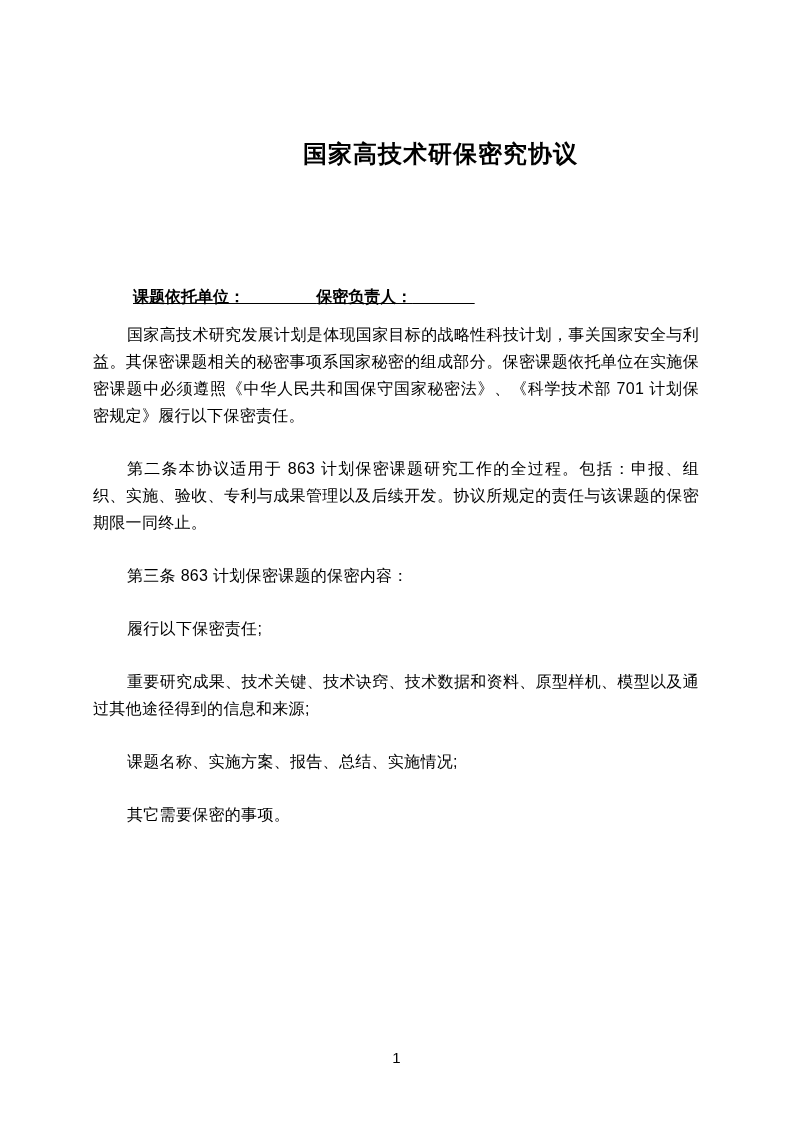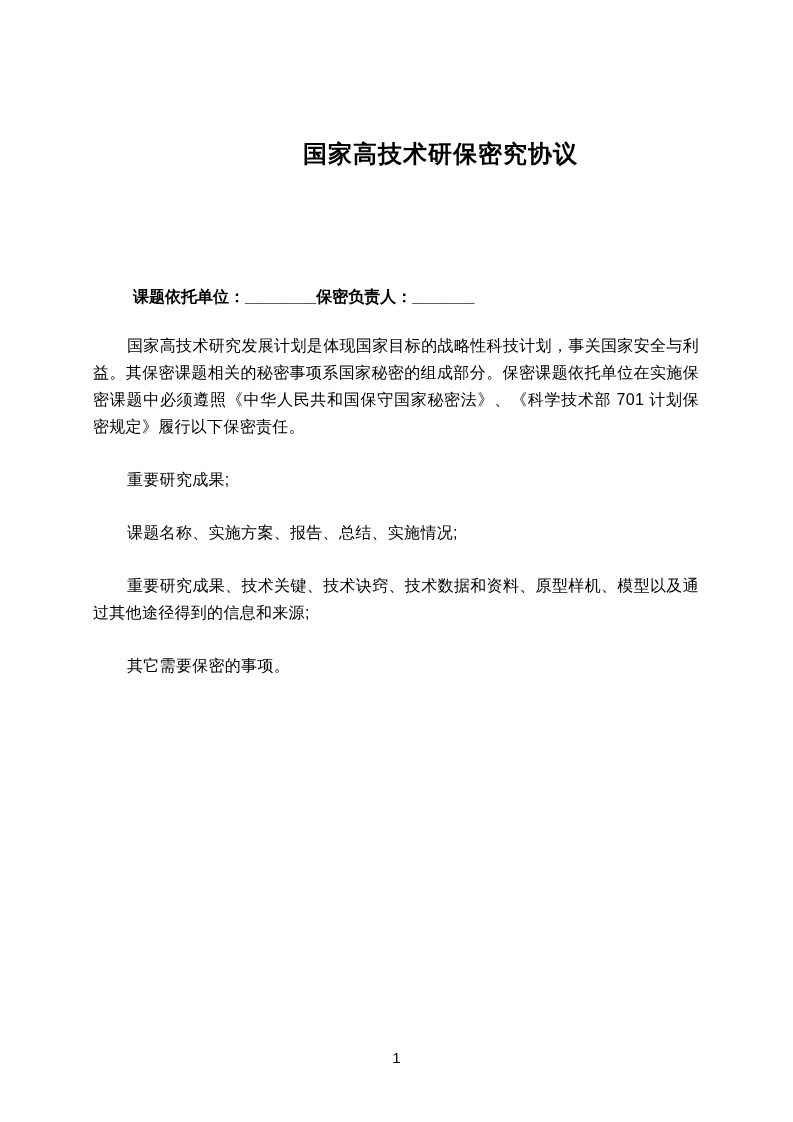--- a/index.html
+++ b/index.html
@@ -28,26 +28,27 @@
     letter-spacing: 1px;
     padding-left: 44px;
   }
   .content {
     position: absolute;
     left: 93px;
     top: 283px;
     width: 606px;
   }
   .field-line {
-    margin: 0 0 22px 0;
+    margin: 0 0 11px 0;
     font-size: 16px;
     line-height: 27px;
     font-weight: 700;
     text-indent: 40px;
     white-space: nowrap;
+    text-decoration: underline;
   }
   .field-line .blank {
     letter-spacing: 0;
   }
   p.para {
     margin: 0 0 26px 0;
     font-size: 16px;
     line-height: 27px;
     text-indent: 34px;
     text-align: justify;
@@ -75,27 +76,29 @@
 
   <div class="content">
 
     <div class="field-line">
       <span>课题依托单位：</span><span class="blank">________</span><span>保密负责人：</span><span class="blank">_______</span>
     </div>
 
     <p class="para">国家高技术研究发展计划是体现国家目标的战略性科技计划，事关国家安全与利益。其保密课题相关的秘密事项系国家秘密的组成部分。保密课题依托单位在实施保密课题中必须遵照《中华人民共和国保守国家秘密法》、《科学技术部 701 计划保密规定》履行以下保密责任。</p>
 
 
+    <p class="para">第二条本协议适用于 863 计划保密课题研究工作的全过程。包括：申报、组织、实施、验收、专利与成果管理以及后续开发。协议所规定的责任与该课题的保密期限一同终止。</p>
 
+    <p class="para">第三条 863 计划保密课题的保密内容：</p>
 
-    <p class="para">重要研究成果;</p>
+    <p class="para">履行以下保密责任;</p>
+
+    <p class="para">重要研究成果、技术关键、技术诀窍、技术数据和资料、原型样机、模型以及通过其他途径得到的信息和来源;</p>
 
     <p class="para">课题名称、实施方案、报告、总结、实施情况;</p>
-
-    <p class="para">重要研究成果、技术关键、技术诀窍、技术数据和资料、原型样机、模型以及通过其他途径得到的信息和来源;</p>
 
 
     <p class="para last">其它需要保密的事项。</p>
 
   </div>
 
   <div class="page-number">1</div>
 
 </div>
 

